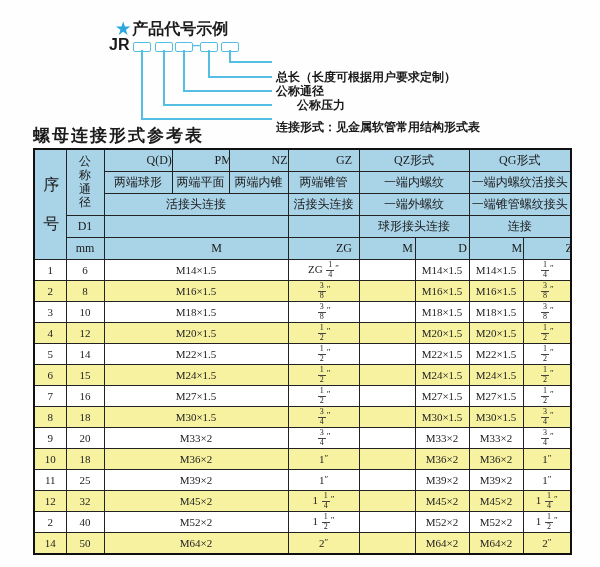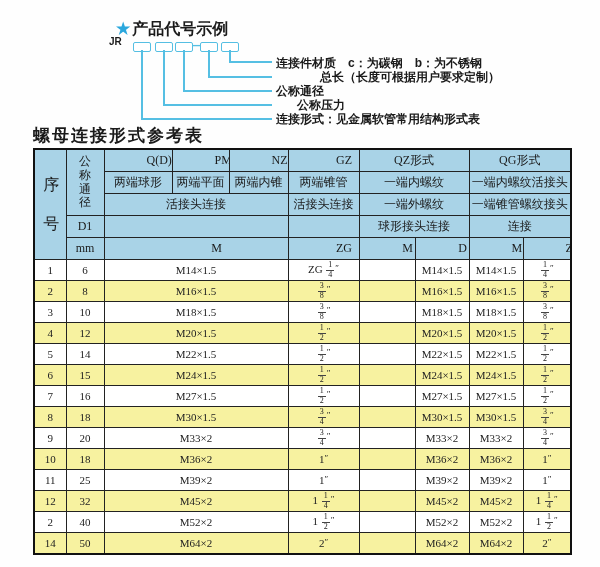--- a/index.html
+++ b/index.html
@@ -3,21 +3,21 @@
 <meta charset="utf-8">
 <style>
   html,body { margin:0; padding:0; background:#ffffff; }
   .page {
     position:relative; width:600px; height:567px; background:#fefefe;
     font-family:"Liberation Sans", sans-serif; color:#1a1a1a; overflow:hidden;
   }
   
   .diag-heading { position:absolute; left:116px; top:19px; font-size:16px; font-weight:bold; }
   .diag-heading .star { color:#2aa7dd; margin-right:2px; }
-  .code-prefix { position:absolute; left:109px; top:36px; font-size:10px; font-weight:bold;text-align:center; }
+  .code-prefix { position:absolute; left:109px; top:36px; font-size:16px; font-weight:bold;text-align:center; }
   .code-box { position:absolute; top:42px; width:16px; height:8px; border:1.5px solid #55bfe3;
               border-radius:2px; background:#ffffff; }
   .code-dash { position:absolute; top:38px; font-size:12px; color:#55bfe3; font-weight:bold; }
   .cline { position:absolute; background:#55bfe3; }
   .vline { width:1.5px; }
   .hline { height:1.5px; }
   .code-label { position:absolute; left:276px; font-size:12px; font-weight:bold; white-space:nowrap; }
   
   .table-title { position:absolute; left:33px; top:124px; font-size:17px; font-weight:bold;
                  font-family:"Liberation Serif", serif; letter-spacing:2px; }
@@ -61,25 +61,24 @@
   <div class="cline vline" style="left:208px; top:50px; height:27px;"></div>
   <div class="cline vline" style="left:183px; top:50px; height:41px;"></div>
   <div class="cline vline" style="left:163px; top:50px; height:55px;"></div>
   <div class="cline vline" style="left:141px; top:50px; height:69px;"></div>
   <div class="cline hline" style="left:229px; top:61px; width:43px;"></div>
   <div class="cline hline" style="left:208px; top:76px; width:64px;"></div>
   <div class="cline hline" style="left:183px; top:90px; width:89px;"></div>
   <div class="cline hline" style="left:163px; top:104px; width:109px;"></div>
   <div class="cline hline" style="left:141px; top:118px; width:131px;"></div>
 
-  <div class="code-label" style="top:55px;">连接件材质　c：为碳钢　b：为不锈钢</div>
-  <div class="code-label" style="top:69px;margin-left:44px;">总长（长度可根据用户要求定制）</div>
+  <div class="code-label" style="top:69px;">总长（长度可根据用户要求定制）</div>
   <div class="code-label" style="top:83px;">公称通径</div>
   <div class="code-label" style="top:97px;margin-left:21px;">公称压力</div>
-  <div class="code-label" style="top:111px;">连接形式：见金属软管常用结构形式表</div>
+  <div class="code-label" style="top:119px;">连接形式：见金属软管常用结构形式表</div>
 
   <div class="table-title">螺母连接形式参考表</div>
 
   <table class="ref">
     <colgroup>
       <col style="width:32px">
         <col style="width:38px">
         <col style="width:68px">
         <col style="width:57px">
       <col style="width:59px">

